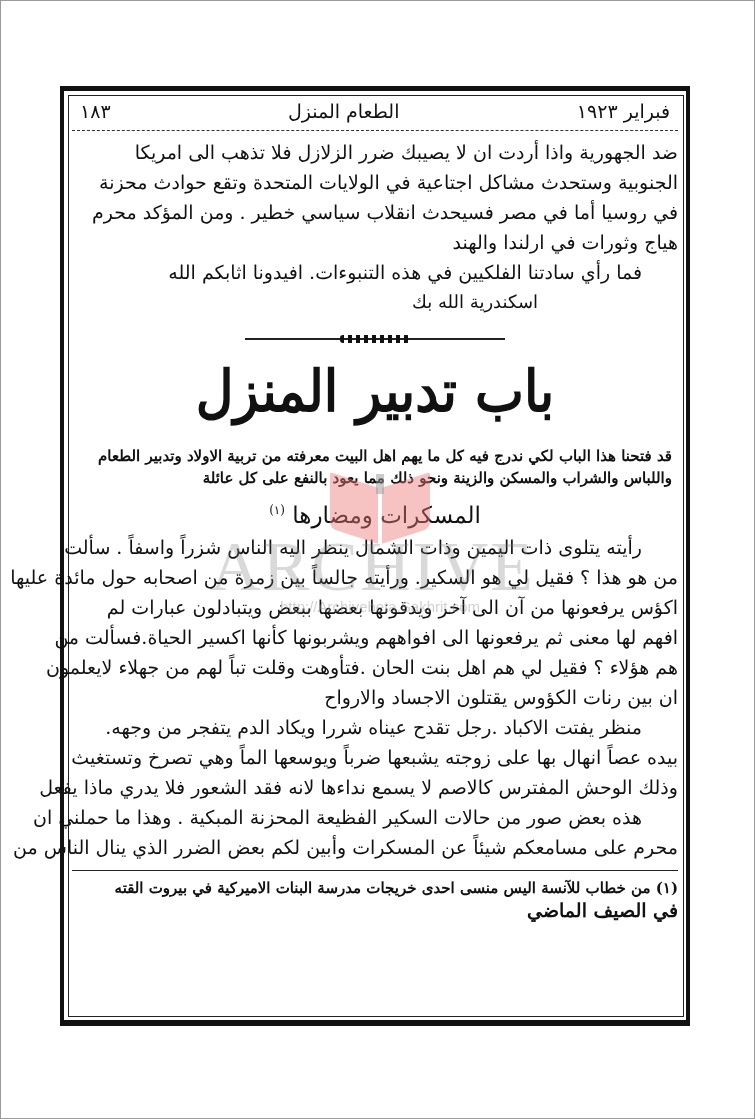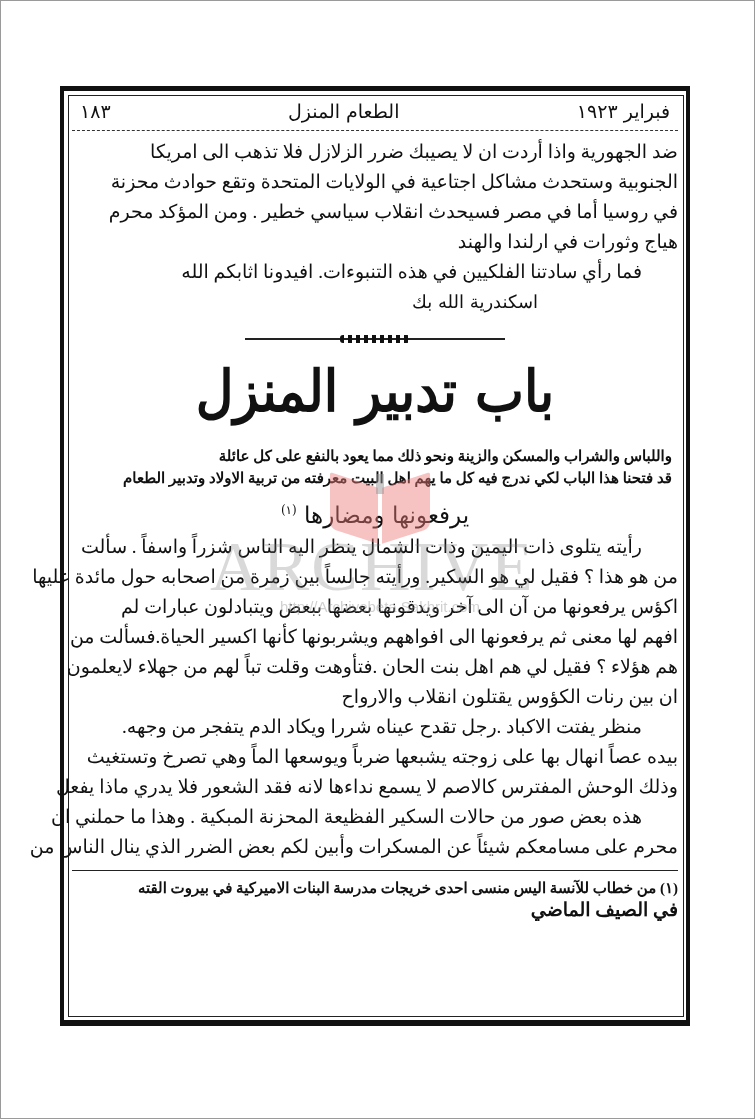--- a/index.html
+++ b/index.html
@@ -59,21 +59,20 @@
     .header-rule {
       height: 0;
       border-top: 1px dashed #333333;
       margin: 4px 0 6px 0;
     }
     .line {
       display: block;
       white-space: nowrap;
       font-size: 19px;
       line-height: 30px;
-      font-family: Liberation Serif, serif;
     }
     .indent { padding-right: 36px; }
     .signature-row {
       display: flex;
       flex-direction: row;
       font-size: 18px;
       line-height: 30px;
       padding-right: 140px;
       gap: 120px;
     }
@@ -223,36 +222,36 @@
   </div>
 
   <div class="ornament">
     <div class="bar"></div>
     <div class="knot"></div>
   </div>
 
   <div class="section-title">باب تدبير المنزل</div>
 
   <div class="intro">
+    <span class="line" style="font-size:15px;line-height:22px;">قد فتحنا هذا الباب لكي ندرج فيه كل ما يهم اهل البيت معرفته من تربية الاولاد وتدبير الطعام</span>
     <span class="line" style="font-size:15px;line-height:22px;">واللباس والشراب والمسكن والزينة ونحو ذلك مما يعود بالنفع على كل عائلة</span>
-    <span class="line" style="font-size:15px;line-height:22px;">قد فتحنا هذا الباب لكي ندرج فيه كل ما يهم اهل البيت معرفته من تربية الاولاد وتدبير الطعام</span>
   </div>
 
   <div class="article-title">
-    <span>يرفعونها ومضارها</span>
+    <span>المسكرات ومضارها</span>
     <sup>(١)</sup>
   </div>
 
   <div>
     <span class="line indent">رأيته يتلوى ذات اليمين وذات الشمال ينظر اليه الناس شزراً واسفاً . سألت</span>
     <span class="line">من هو هذا ؟ فقيل لي هو السكير. ورأيته جالساً بين زمرة من اصحابه حول مائدة عليها</span>
     <span class="line">اكؤس يرفعونها من آن الى آخر ويدقونها بعضها ببعض ويتبادلون عبارات لم</span>
     <span class="line">افهم لها معنى ثم يرفعونها الى افواههم ويشربونها كأنها اكسير الحياة.فسألت من</span>
     <span class="line">هم هؤلاء ؟ فقيل لي هم اهل بنت الحان .فتأوهت وقلت تباً لهم من جهلاء لايعلمون</span>
-    <span class="line">ان بين رنات الكؤوس يقتلون انقلاب والارواح</span>
+    <span class="line">ان بين رنات الكؤوس يقتلون الاجساد والارواح</span>
   </div>
 
   <div>
     <span class="line indent">منظر يفتت الاكباد .رجل تقدح عيناه شررا ويكاد الدم يتفجر من وجهه.</span>
     <span class="line">بيده عصاً انهال بها على زوجته يشبعها ضرباً ويوسعها الماً وهي تصرخ وتستغيث</span>
     <span class="line">وذلك الوحش المفترس كالاصم لا يسمع نداءها لانه فقد الشعور فلا يدري ماذا يفعل</span>
   </div>
 
   <div>
     <span class="line indent">هذه بعض صور من حالات السكير الفظيعة المحزنة المبكية . وهذا ما حملني ان</span>

